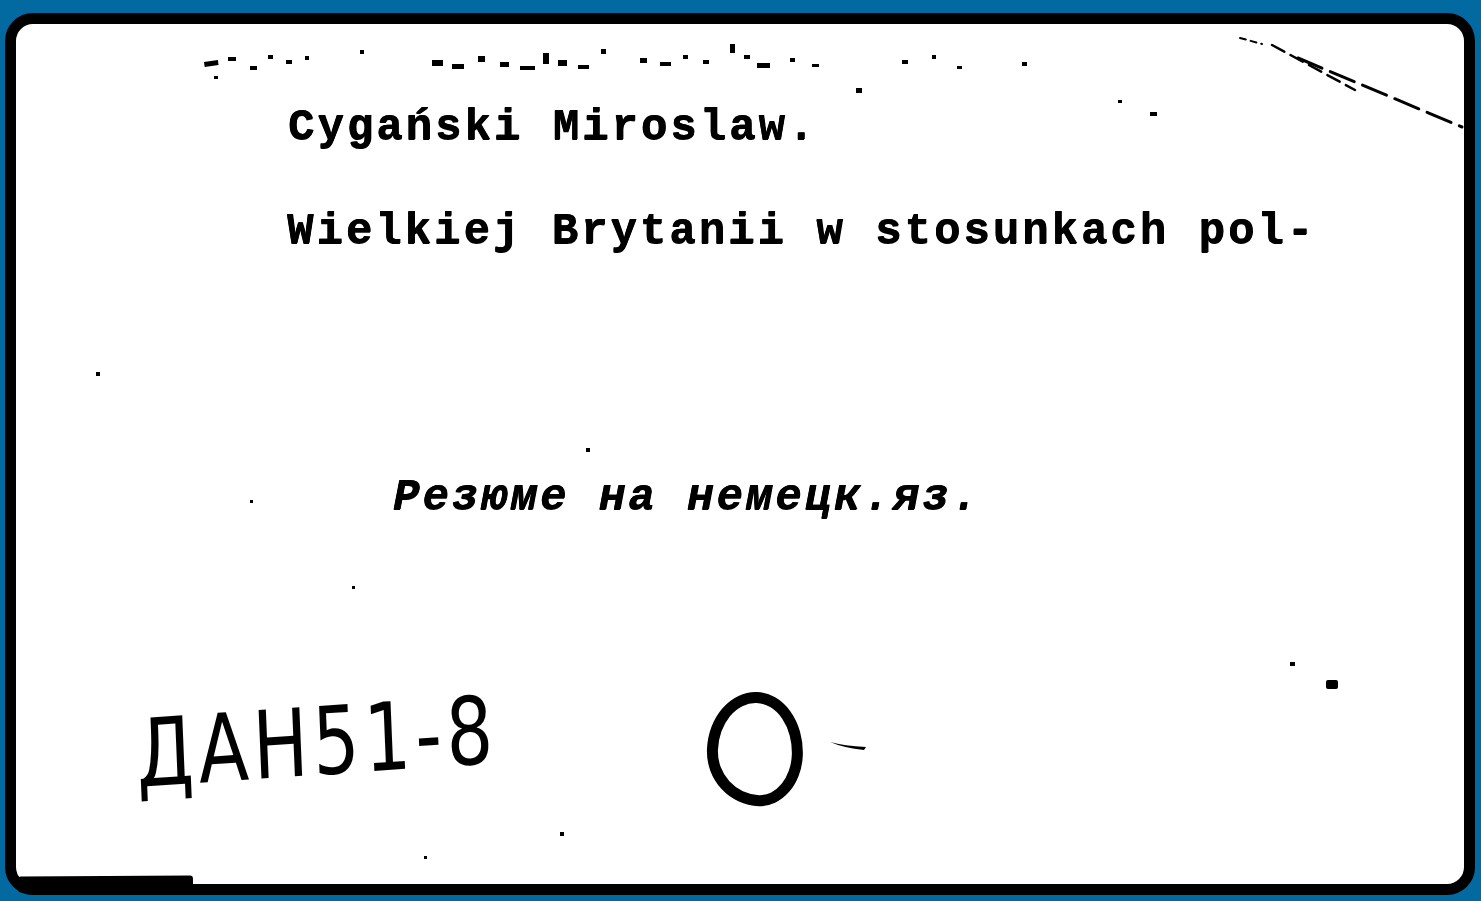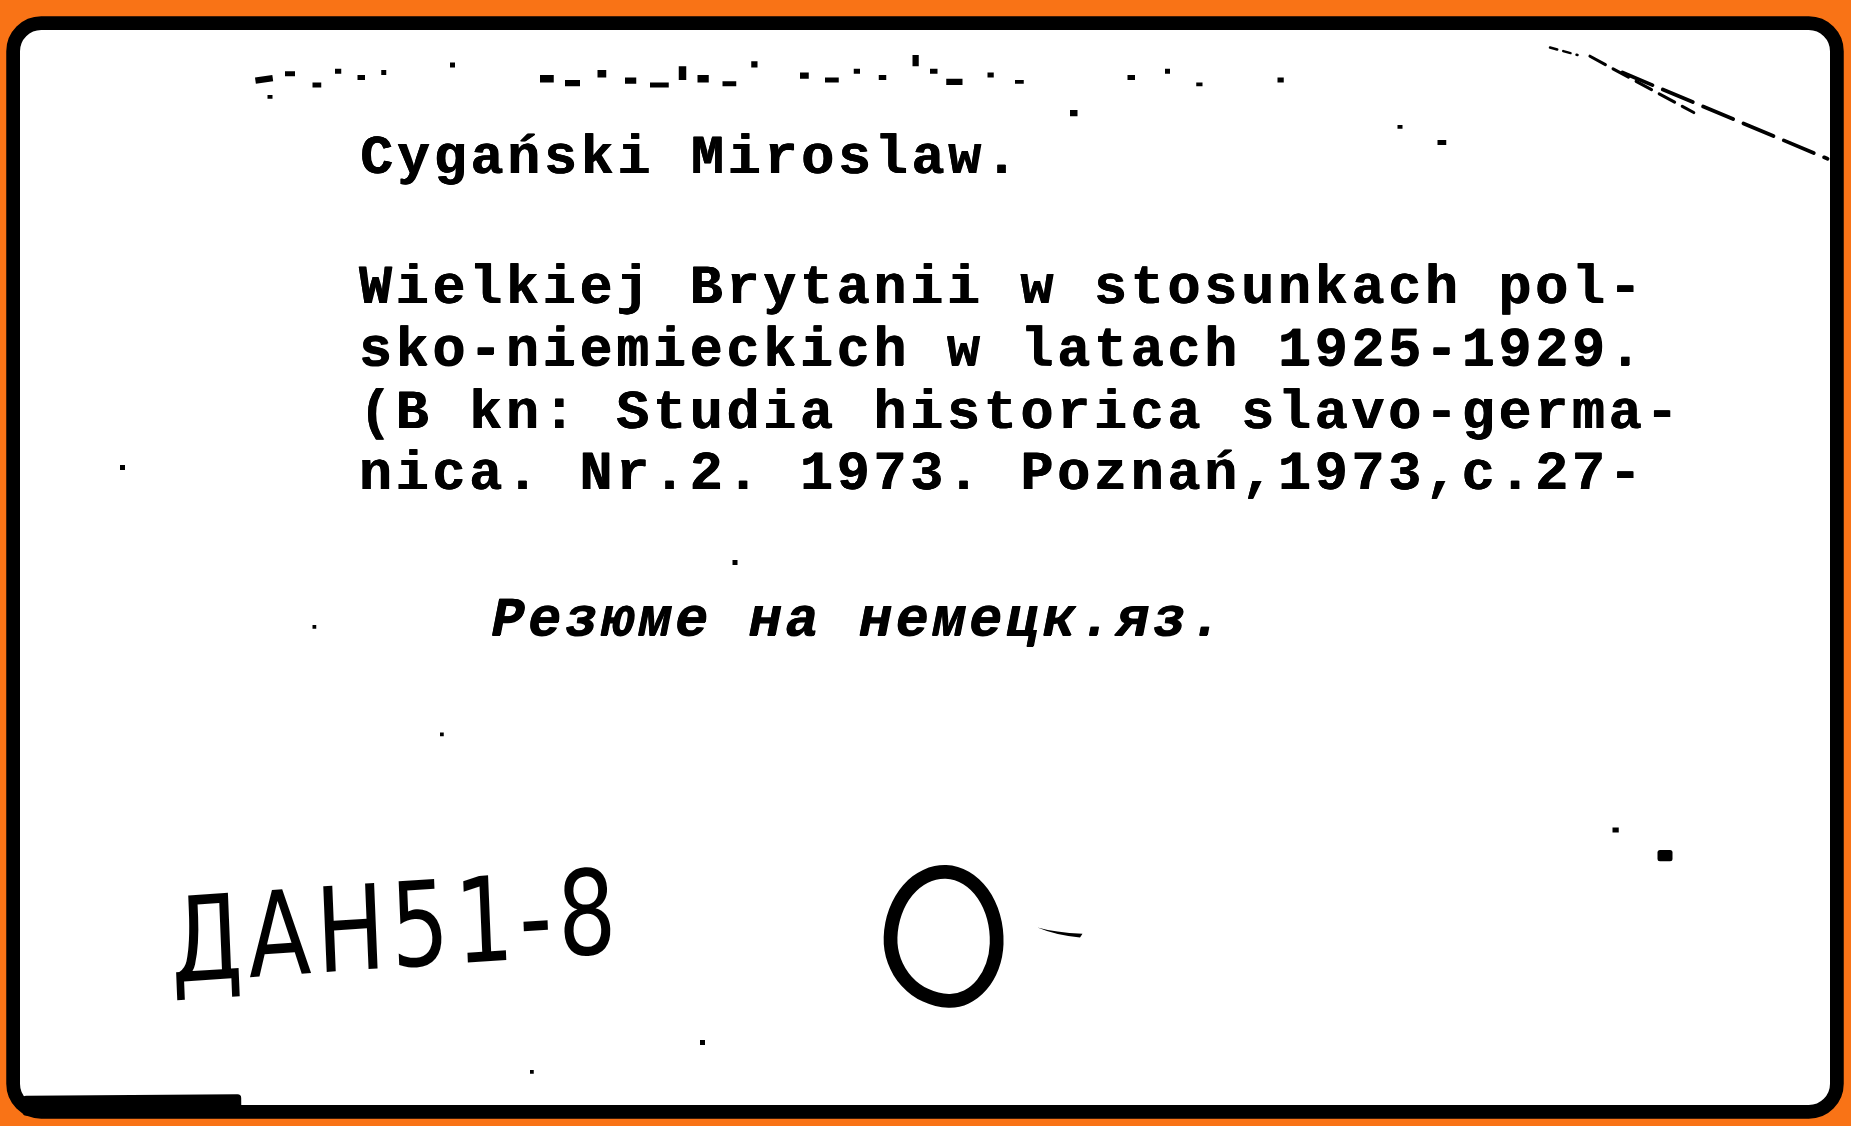--- a/index.html
+++ b/index.html
@@ -8,21 +8,21 @@
     background: #ffffff;
     width: 1481px;
     height: 901px;
     overflow: hidden;
     font-family: "Liberation Mono", monospace;
   }
   .scan {
     position: relative;
     width: 1481px;
     height: 901px;
-    background: #f97316;
+    background: #0369a1;
   }
   
   .card-frame {
     position: absolute;
     left: 5px;
     top: 13px;
     width: 1470px;
     height: 882px;
     box-sizing: border-box;
     border: 11px solid #000000;
@@ -97,23 +97,20 @@
 </head>
 <body>
 
 <div class="scan">
 
   <div class="card-frame"></div>
   <div class="border-smudge"></div>
 
   <div class="tw l-author">Cygański Miroslaw.</div>
   <div class="tw l-t1">Wielkiej Brytanii w stosunkach pol-</div>
-  <div class="tw l-t2">sko-niemieckich w latach 1925-1929.</div>
-  <div class="tw l-t3">(B kn: Studia historica slavo-germa-</div>
-  <div class="tw l-t4">nica. Nr.2. 1973. Poznań,1973,c.27-</div>
   <div class="tw l-summary">Резюме на немецк.яз.</div>
 
   <div class="call-number">ДАН51-8</div>
 
   <div class="circle-stamp"></div>
 
   <svg class="noise" width="1481" height="901" viewBox="0 0 1481 901">
 
     <g fill="#000000">
       <rect x="204" y="62" width="14" height="5" transform="rotate(-8 204 62)"></rect>

